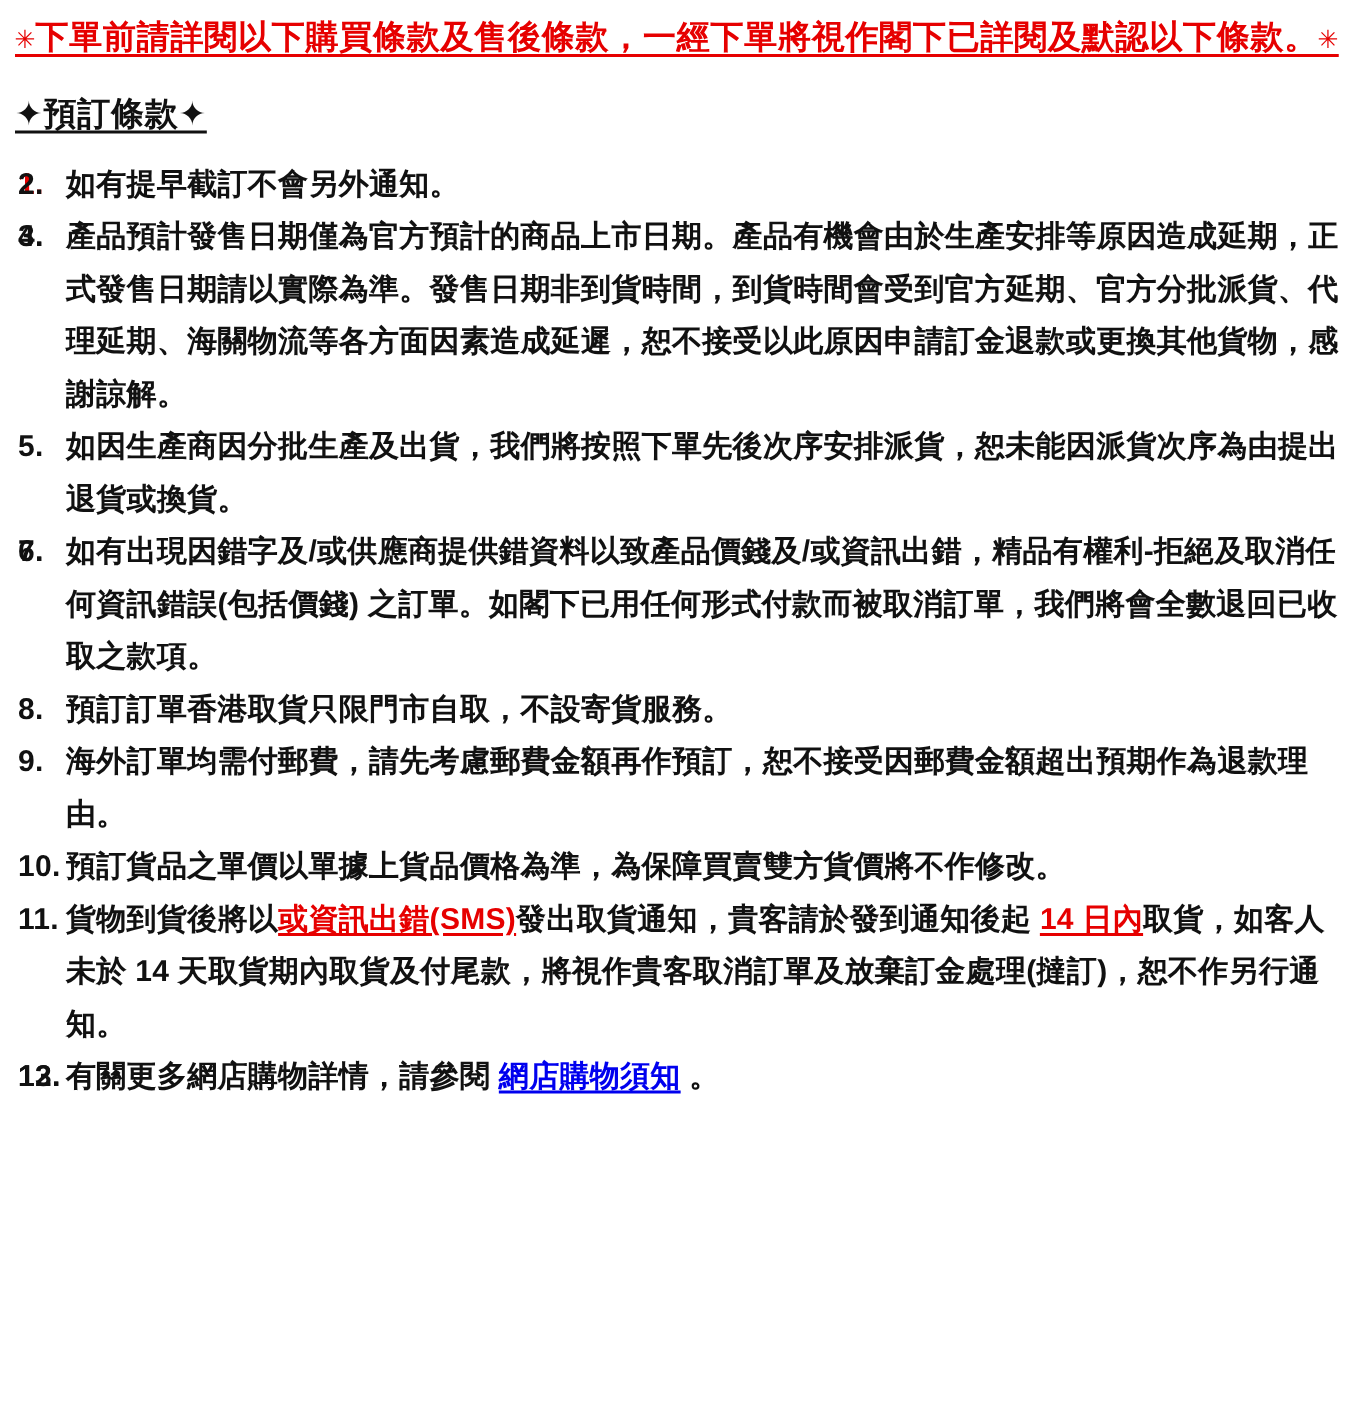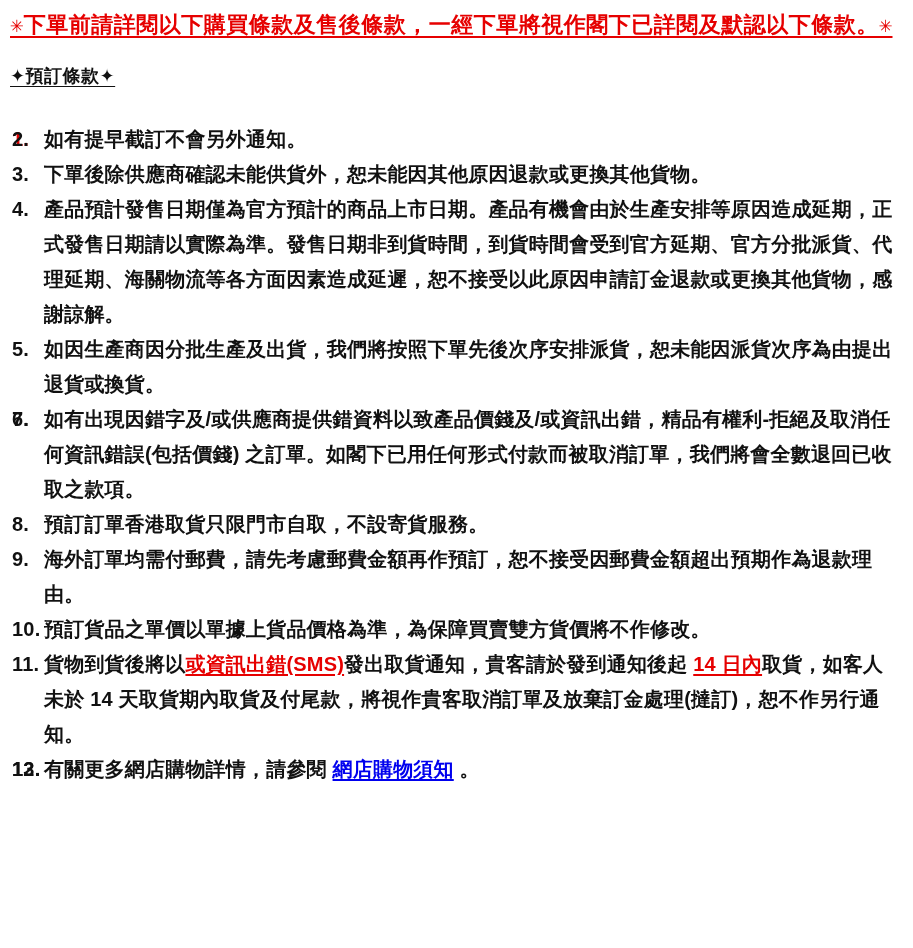--- a/index.html
+++ b/index.html
@@ -26,23 +26,23 @@
     color:var(--red);
     font-size:22px;
     line-height:30px;
     text-decoration:underline;
     text-underline-offset:4px;
     margin:2px 0 0 0;
     letter-spacing:0.5px;
     font-family:Liberation Mono, monospace;
   }
   .heading{
-    font-size:18px;
+    font-size:22px;
     line-height:28px;
-    margin:20px 0 16px 0;
+    margin:20px 0 0 0;
     text-decoration:underline;
     text-underline-offset:4px;
     display:inline-block;
     letter-spacing:0.5px;
   }
   .terms{
     margin:16px 0 0 0;
     padding:0;
   }
   .term{
@@ -76,21 +76,21 @@
 <body>
 
 <div class="doc">
   <div class="notice">✳下單前請詳閱以下購買條款及售後條款，一經下單將視作閣下已詳閱及默認以下條款。✳</div>
   <div>
     <h2 class="heading">✦預訂條款✦</h2>
   </div>
   <div class="terms" id="terms-list">
       <div class="term term-red"><span class="num">1.</span></div>
       <div class="term"><span class="num">2.</span><span class="body"><span>如有提早截訂不會另外通知。</span></span></div>
-      <div class="term"><span class="num">3.</span><span class="body"><span>下單後除供應商確認未能供貨外，恕未能因其他原因退款或更換其他貨物。</span></span></div>
+      <div class="term"><span class="num">3.</span></div>
       <div class="term"><span class="num">4.</span><span class="body"><span>產品預計發售日期僅為官方預計的商品上市日期。產品有機會由於生產安排等原因造成延期，正式發售日期請以實際為準。發售日期非到貨時間，到貨時間會受到官方延期、官方分批派貨、代理延期、海關物流等各方面因素造成延遲，恕不接受以此原因申請訂金退款或更換其他貨物，感謝諒解。</span></span></div>
       <div class="term"><span class="num">5.</span><span class="body"><span>如因生產商因分批生產及出貨，我們將按照下單先後次序安排派貨，恕未能因派貨次序為由提出退貨或換貨。</span></span></div>
       <div class="term"><span class="num">6.</span></div>
       <div class="term"><span class="num">7.</span><span class="body"><span>如有出現因錯字及/或供應商提供錯資料以致產品價錢及/或資訊出錯，精品有權利-拒絕及取消任何資訊錯誤(包括價錢) 之訂單。如閣下已用任何形式付款而被取消訂單，我們將會全數退回已收取之款項。</span></span></div>
       <div class="term"><span class="num">8.</span><span class="body"><span>預訂訂單香港取貨只限門市自取，不設寄貨服務。</span></span></div>
       <div class="term"><span class="num">9.</span><span class="body"><span>海外訂單均需付郵費，請先考慮郵費金額再作預訂，恕不接受因郵費金額超出預期作為退款理由。</span></span></div>
       <div class="term"><span class="num">10.</span><span class="body"><span>預訂貨品之單價以單據上貨品價格為準，為保障買賣雙方貨價將不作修改。</span></span></div>
       <div class="term"><span class="num">11.</span><span class="body"><span>貨物到貨後將以</span><span class="seg-red-underline">或資訊出錯(SMS)</span><span>發出取貨通知，貴客請於發到通知後起 </span><span class="seg-red-underline">14 日內</span><span>取貨，如客人未於 14 天取貨期內取貨及付尾款，將視作貴客取消訂單及放棄訂金處理(撻訂)，恕不作另行通知。</span></span></div>
       <div class="term"><span class="num">12.</span></div>
       <div class="term"><span class="num">13.</span><span class="body"><span>有關更多網店購物詳情，請參閱 </span><a class="seg-link" href="#">網店購物須知</a><span> 。</span></span></div>

